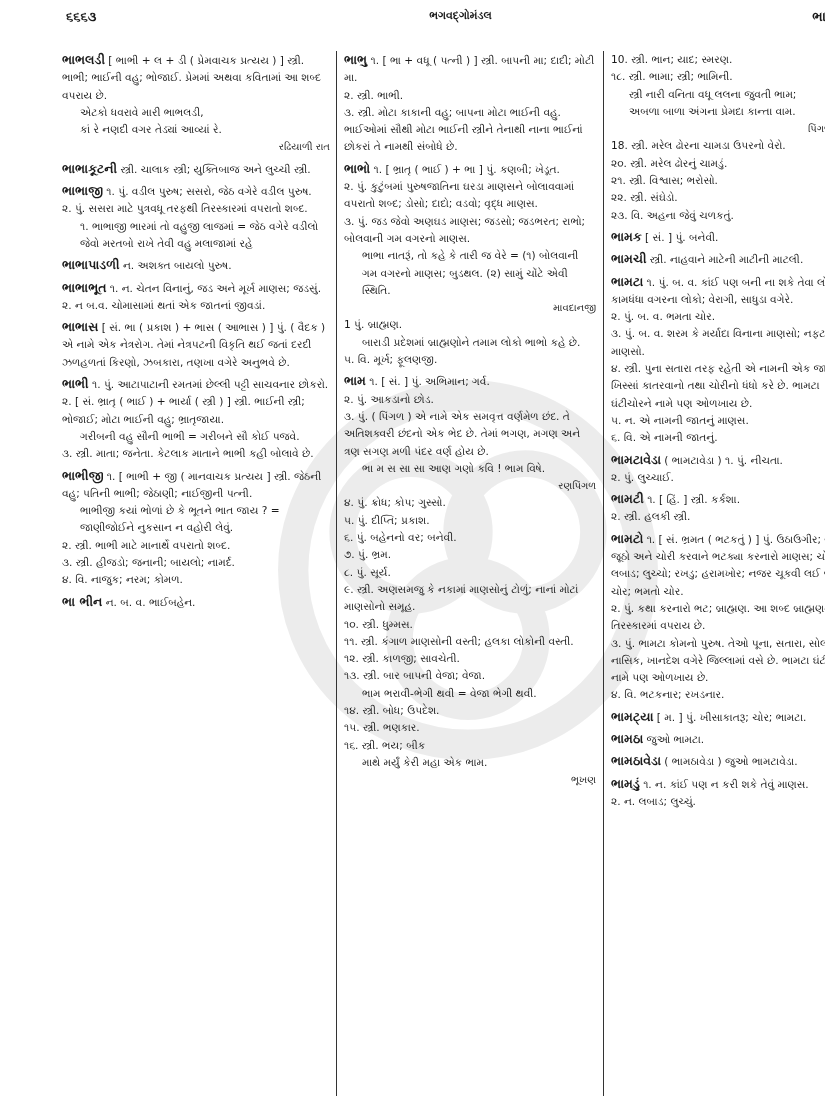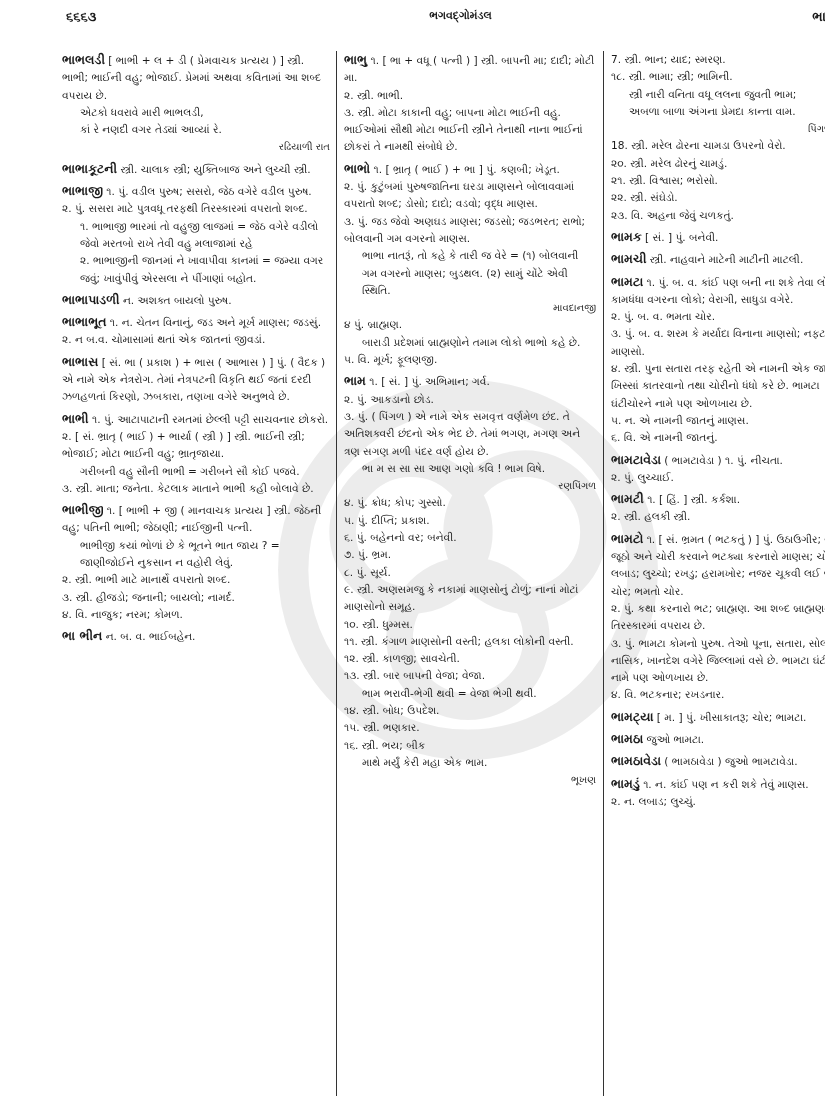--- a/index.html
+++ b/index.html
@@ -56,21 +56,20 @@
           <div class="quote">કાં રે નણદી વગર તેડ્યાં આવ્યાં રે.</div>
           <div class="cite">રઢિયાળી રાત</div>
         </div>
         <div class="entry">
           <div class="sub"><span class="hw">ભાભાકૂટની</span> <span>સ્ત્રી. ચાલાક સ્ત્રી; યુક્તિબાજ અને લુચ્ચી સ્ત્રી.</span></div>
         </div>
         <div class="entry">
           <div class="sub"><span class="hw">ભાભાજી</span> <span>૧. પું. વડીલ પુરુષ; સસરો, જેઠ વગેરે વડીલ પુરુષ.</span></div>
           <div class="sub">૨. પું. સસરા માટે પુત્રવધૂ તરફથી તિરસ્કારમાં વપરાતો શબ્દ.</div>
           <div class="quote">૧. ભાભાજી ભારમાં તો વહુજી લાજમાં = જેઠ વગેરે વડીલો જેવો મરતબો રાખે તેવી વહુ મલાજામાં રહે</div>
-          <div class="quote">૨. ભાભાજીની જાનમાં ને ખાવાપીવા કાનમાં = જમ્યા વગર જવું; ખાવુંપીવું એરસલા ને પીંગાણાં બહોત.</div>
         </div>
         <div class="entry">
           <div class="sub"><span class="hw">ભાભાપાડળી</span> <span>ન. અશક્ત બાયલો પુરુષ.</span></div>
         </div>
         <div class="entry">
           <div class="sub"><span class="hw">ભાભાભૂત</span> <span>૧. ન. ચેતન વિનાનું, જડ અને મૂર્ખ માણસ; જડસું.</span></div>
           <div class="sub">૨. ન બ.વ. ચોમાસામાં થતાં એક જાતનાં જીવડાં.</div>
         </div>
         <div class="entry">
           <div class="sub"><span class="hw">ભાભાસ</span> <span>[ સં. ભા ( પ્રકાશ ) + ભાસ ( આભાસ ) ] પું. ( વૈદક ) એ નામે એક નેત્રરોગ. તેમાં નેત્રપટની વિકૃતિ થઈ જતાં દરદી ઝળહળતાં કિરણો, ઝબકારા, તણખા વગેરે અનુભવે છે.</span></div>
@@ -98,21 +97,21 @@
           <div class="sub"><span class="hw">ભાભુ</span> <span>૧. [ ભા + વધૂ ( પત્ની ) ] સ્ત્રી. બાપની મા; દાદી; મોટી મા.</span></div>
           <div class="sub">૨. સ્ત્રી. ભાભી.</div>
           <div class="sub">૩. સ્ત્રી. મોટા કાકાની વહુ; બાપના મોટા ભાઈની વહુ. ભાઈઓમાં સૌથી મોટા ભાઈની સ્ત્રીને તેનાથી નાના ભાઈનાં છોકરાં તે નામથી સંબોધે છે.</div>
         </div>
         <div class="entry">
           <div class="sub"><span class="hw">ભાભો</span> <span>૧. [ ભ્રાતૃ ( ભાઈ ) + ભા ] પું. કણબી; ખેડૂત.</span></div>
           <div class="sub">૨. પું. કુટુંબમાં પુરુષજાતિના ઘરડા માણસને બોલાવવામાં વપરાતો શબ્દ; ડોસો; દાદો; વડવો; વૃદ્ધ માણસ.</div>
           <div class="sub">૩. પું. જડ જેવો અણઘડ માણસ; જડસો; જડભરત; રાભો; બોલવાની ગમ વગરનો માણસ.</div>
           <div class="quote">ભાભા નાતરૂં, તો કહે કે તારી જ વેરે = (૧) બોલવાની ગમ વગરનો માણસ; બુડથલ. (૨) સામું ચોંટે એવી સ્થિતિ.</div>
           <div class="cite">માવદાનજી</div>
-          <div class="sub">૪ પું. બ્રાહ્મણ.</div>
+          <div class="sub">1 પું. બ્રાહ્મણ.</div>
           <div class="quote">બારાડી પ્રદેશમાં બ્રાહ્મણોને તમામ લોકો ભાભો કહે છે.</div>
           <div class="sub">૫. વિ. મૂર્ખ; ફૂલણજી.</div>
         </div>
         <div class="entry">
           <div class="sub"><span class="hw">ભામ</span> <span>૧. [ સં. ] પું. અભિમાન; ગર્વ.</span></div>
           <div class="sub">૨. પું. આકડાનો છોડ.</div>
           <div class="sub">૩. પું. ( પિંગળ ) એ નામે એક સમવૃત્ત વર્ણમેળ છંદ. તે અતિશક્વરી છંદનો એક ભેદ છે. તેમાં ભગણ, મગણ અને ત્રણ સગણ મળી પંદર વર્ણ હોય છે.</div>
           <div class="quote">ભા મ સ સા સા આણ ગણો કવિ ! ભામ વિષે.</div>
           <div class="cite">રણપિંગળ</div>
           <div class="sub">૪. પું. ક્રોધ; કોપ; ગુસ્સો.</div>
@@ -129,21 +128,21 @@
           <div class="sub">૧૪. સ્ત્રી. બોધ; ઉપદેશ.</div>
           <div class="sub">૧૫. સ્ત્રી. ભણકાર.</div>
           <div class="sub">૧૬. સ્ત્રી. ભય; બીક</div>
           <div class="quote">માથે મર્યું કેરી મહા એક ભામ.</div>
           <div class="cite">ભૂખણ</div>
         </div>
       </div>
     <div class="divider"></div>
     <div class="col col3">
         <div class="entry">
-          <div class="sub"><span>7. સ્ત્રી. ભાન; યાદ; સ્મરણ.</span></div>
+          <div class="sub"><span>10. સ્ત્રી. ભાન; યાદ; સ્મરણ.</span></div>
           <div class="sub">૧૮. સ્ત્રી. ભામા; સ્ત્રી; ભામિની.</div>
           <div class="quote">સ્ત્રી નારી વનિતા વધૂ લલના જુવતી ભામ;</div>
           <div class="quote">અબળા બાળા અંગના પ્રેમદા કાન્તા વામ.</div>
           <div class="cite">પિંગળલઘુકોષ</div>
           <div class="sub">18. સ્ત્રી. મરેલ ઢોરના ચામડા ઉપરનો વેરો.</div>
           <div class="sub">૨૦. સ્ત્રી. મરેલ ઢોરનું ચામડું.</div>
           <div class="sub">૨૧. સ્ત્રી. વિશ્વાસ; ભરોસો.</div>
           <div class="sub">૨૨. સ્ત્રી. સંઘેડો.</div>
           <div class="sub">૨૩. વિ. અહના જેવું ચળકતું.</div>
         </div>

